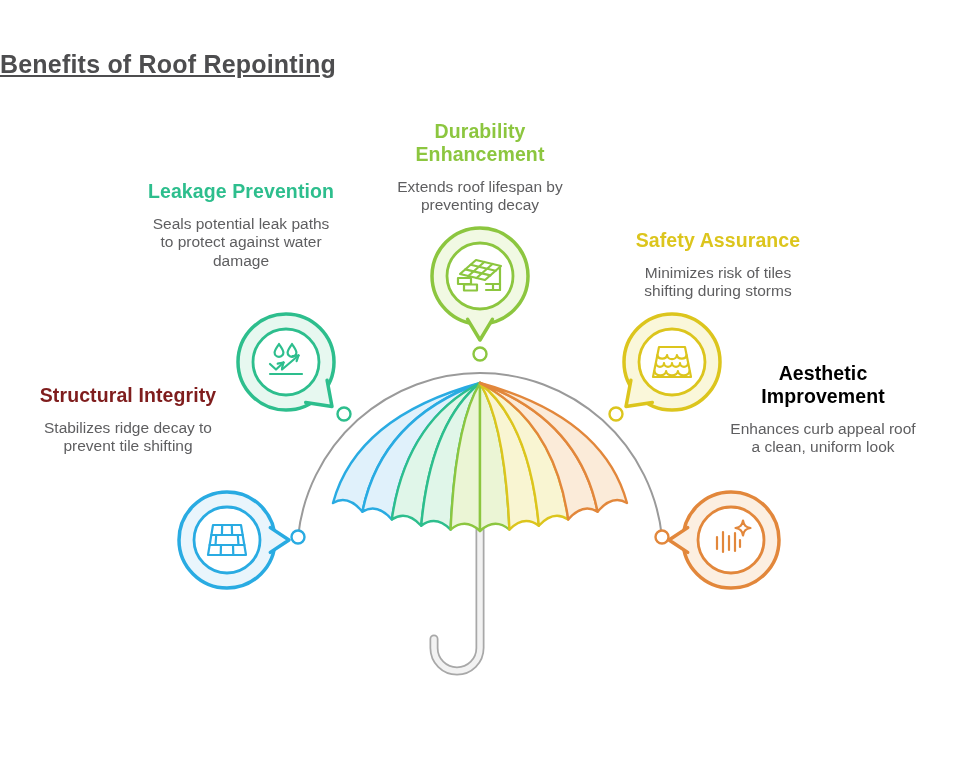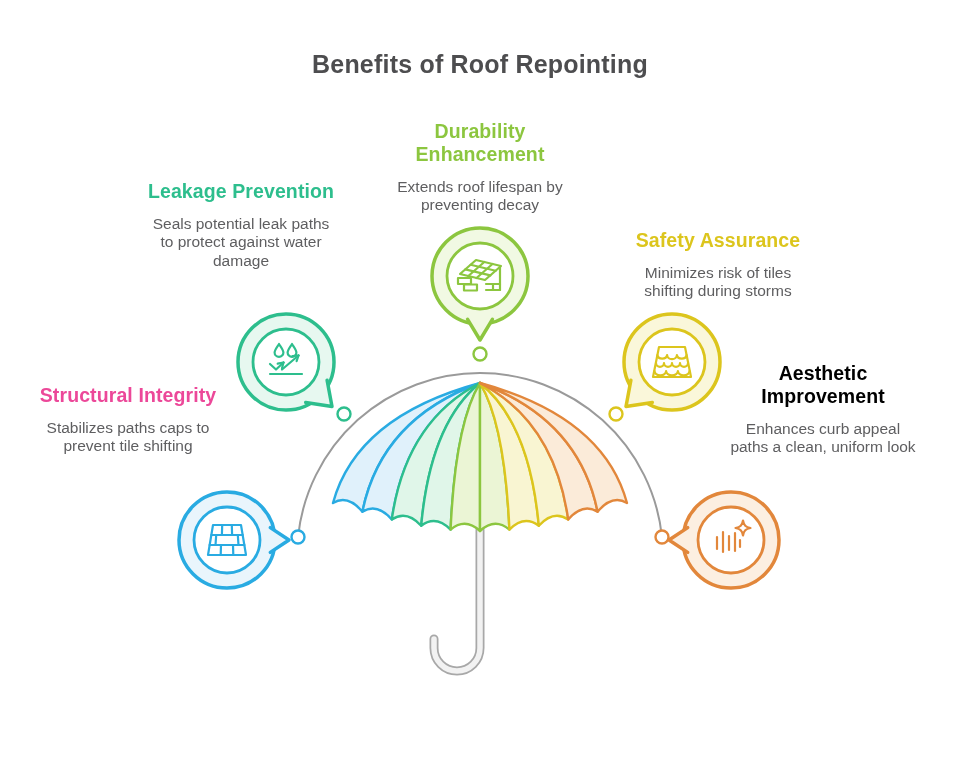--- a/index.html
+++ b/index.html
@@ -1,22 +1,22 @@
 <!DOCTYPE html>
 <html><head>
 <meta charset="utf-8">
 <style>
   html,body{margin:0;padding:0;background:#ffffff;}
   #stage{
     position:relative;width:960px;height:757px;background:#ffffff;overflow:hidden;
     font-family:"Liberation Sans","DejaVu Sans",sans-serif;
   }
   #main-title{
-    position:absolute;left:0;top:50px;width:960px;text-align:center;
-    font-size:25px;font-weight:bold;color:#4d4d4f;letter-spacing:.2px;
+    position:absolute;left:0;top:50px;width:960px;text-align:left;
+    font-size:25px;font-weight:bold;color:#4d4d4f;letter-spacing:.2px;text-decoration:underline;
   }
   .benefit{position:absolute;text-align:center;}
   .benefit h3{
     margin:0;font-size:19.5px;font-weight:bold;line-height:1.17;letter-spacing:.1px;
   }
   .benefit p{
     margin:12px 0 0 0;font-size:15.5px;line-height:1.2;color:#5e5e60;
   }
   #b-structural{left:30px;top:384px;width:196px;}
   #b-leakage{left:145px;top:180px;width:192px;}
@@ -138,22 +138,22 @@
     <h3 style="color: rgb(140, 198, 63);">Durability Enhancement</h3>
     <p>Extends roof lifespan by preventing decay</p>
   </div>
 
   <div class="benefit" id="b-safety">
     <h3 style="color: rgb(220, 197, 29);">Safety Assurance</h3>
     <p>Minimizes risk of tiles shifting during storms</p>
   </div>
 
   <div class="benefit" id="b-structural">
-    <h3 style="color: #ec4899;">Structural Integrity</h3>
-    <p>Stabilizes paths caps to prevent tile shifting</p>
+    <h3 style="color: #7f1d1d;">Structural Integrity</h3>
+    <p>Stabilizes ridge decay to prevent tile shifting</p>
   </div>
 
   <div class="benefit" id="b-aesthetic">
     <h3 style="color: #000000;">Aesthetic Improvement</h3>
-    <p>Enhances curb appeal paths a clean, uniform look</p>
+    <p>Enhances curb appeal roof a clean, uniform look</p>
   </div>
 
 </div>
 
 </body></html>

